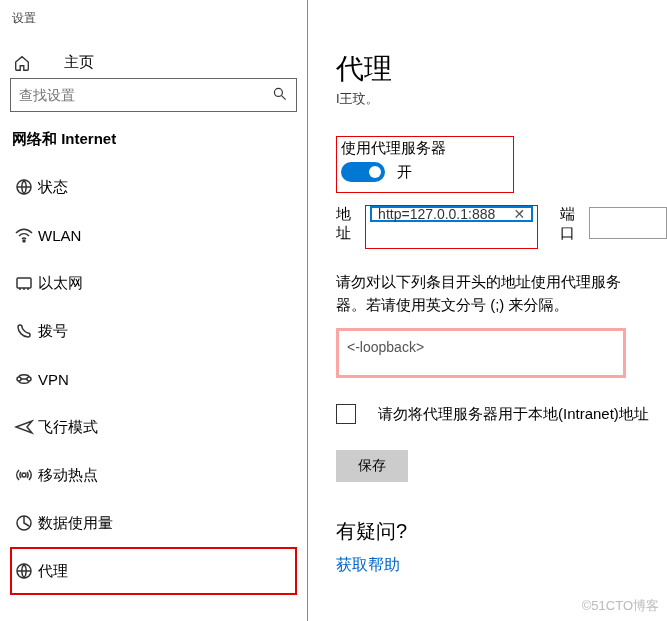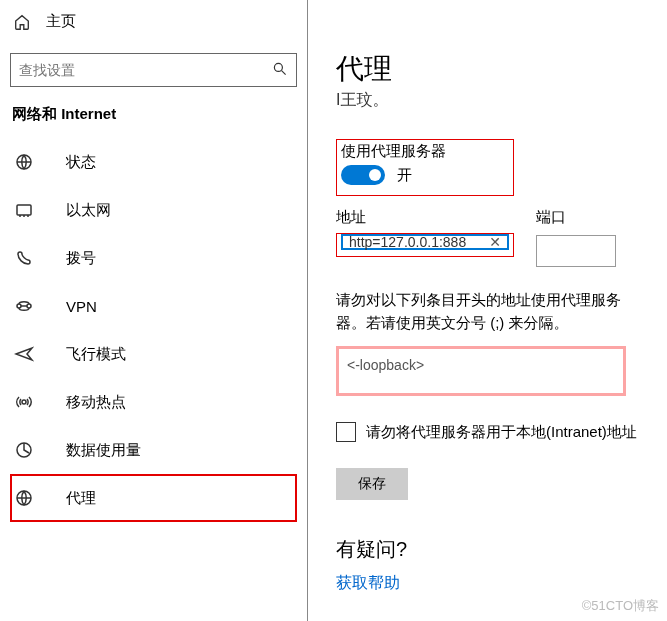--- a/index.html
+++ b/index.html
@@ -12,78 +12,79 @@
       height: 621px;
       overflow: hidden;
     }
     .layout { display: flex; height: 100%; }
     .sidebar {
       width: 308px;
       padding: 6px 10px 10px 10px;
       border-right: 1px solid #888;
     }
     .settings-label { font-size: 12px; color: #444; margin: 4px 0 20px 2px; }
-    .home-row { display: flex; align-items: center; gap: 14px; padding: 6px 2px; margin-bottom: 16px; font-size: 15px; }
+    .home-row { display: flex; align-items: center; gap: 32px; padding: 6px 2px; font-size: 15px; }
     .icon-box { width: 20px; display:flex; align-items:center; justify-content:center; }
     .search-box {
       display: flex; align-items: center; justify-content: space-between;
       border: 1px solid #666; height: 34px; padding: 0 8px;
       margin-bottom: 18px;
       gap: 31px;
     }
     .search-input { border:none; outline:none; font-size:14px; color:#555; width: 200px; background:transparent; }
     .section-header { font-weight: 700; font-size: 15px; margin: 6px 0 14px 2px; }
     .nav-item {
-      display: flex; align-items: center; gap: 32px;
+      display: flex; align-items: center; gap: 4px;
       padding: 14px 4px; font-size: 15px;
     }
     .nav-item.selected { outline: 2px solid #e30000; outline-offset: -2px; }
     .main {
       flex: 1; padding: 50px 0 0 28px; position: relative;
     }
     .page-title { font-size: 28px; font-weight: 400; margin-bottom: 2px; }
-    .page-subtitle { font-size: 16px; color: #333; margin-bottom: 28px; }
+    .page-subtitle { font-size: 13px; color: #333; margin-bottom: 28px; }
     .red-box { border: 1px solid #e30000; }
     .proxy-section { width: 178px; padding: 2px 6px 10px 4px; margin-bottom: 12px; }
     .proxy-section-label { font-size: 15px; margin-bottom: 4px; }
     .toggle-row { display: flex; align-items: center; gap: 12px; }
     .toggle {
       width: 44px; height: 20px; border-radius: 10px; background: #0078d4;
       position: relative;
     }
     .toggle-knob { width: 12px; height: 12px; background: #fff; border-radius: 50%; position: absolute; right: 4px; top: 4px; }
     .toggle-text { font-size: 15px; }
     .field-row { display: flex; gap: 22px; margin-bottom: 6px; }
-    .field { display:flex; flex-direction:column; }
+    .field { display:flex; }
     .field-label { font-size: 15px; margin-bottom: 6px; }
     .addr-wrap { padding: 0 4px 6px 4px; width: 178px; }
     .addr-input {
       border: 2px solid #0078d4; height: 16px; padding: 0 6px;
       display:flex; align-items:center; justify-content:space-between;
       font-size: 14px; color:#333;
     }
     .addr-text { font-family: inherit; }
     .clear-x { color:#555; font-size: 14px; }
     .port-input { border: 1px solid #999; height: 32px; width: 80px; margin-top:2px;}
     .note-text { font-size: 15px; margin: 22px 0 12px 0; line-height: 1.5; width: 310px;}
     .bypass-box { border: 3px solid #fca5a5; width: 290px; height: 50px; padding: 8px; color:#555; }
-    .checkbox-row { display:flex; align-items:center; gap: 10px; margin: 26px 0; font-size: 15px; }
+    .checkbox-row { display:flex; align-items:center; gap: 22px; margin: 26px 0; font-size: 15px; }
     .checkbox { width: 20px; height: 20px; border: 1px solid #333; }
     .save-btn { background: #ccc; border: none; width: 72px; height: 32px; font-size: 14px; color:#000;}
     .help-section { margin-top: 36px; }
     .help-title { font-size: 20px; margin-bottom: 10px; }
     .help-link { color: #0066cc; font-size: 16px; }
     .watermark { position:absolute; right:8px; bottom:6px; color:#bbb; font-size:13px; }
     svg { stroke: #333; stroke-width: 1.5; fill: none; }
   </style>
 </head>
 <body>
 
 <div class="layout">
   <div class="sidebar">
+    <div class="settings-label">设置</div>
     <div class="home-row">
       <span class="icon-box">
         <svg width="18" height="18" viewBox="0 0 20 20">
             <path d="M3 9l7-6 7 6v8a1 1 0 0 1-1 1h-4v-5H8v5H4a1 1 0 0 1-1-1z"></path>
           </svg>
       </span>
       <span>主页</span>
     </div>
     <div class="search-box">
       <input class="search-input" placeholder="查找设置" style="">
@@ -97,20 +98,29 @@
     <div class="section-header">网络和 Internet</div>
 
     <div class="nav-item">
       <span class="icon-box">
           <svg width="20" height="20" viewBox="0 0 20 20">
             <circle cx="10" cy="10" r="7"></circle>
             <path d="M3 10h14M10 3c3 4 3 10 0 14M10 3c-3 4-3 10 0 14"></path>
           </svg>
         </span>
       <span>状态</span>
+    </div>
+    <div class="nav-item">
+      <span class="icon-box">
+          <svg width="20" height="20" viewBox="0 0 20 20">
+            <path d="M2 8c5-5 11-5 16 0M5 11c3-3 7-3 10 0M8 14c1.3-1.3 2.7-1.3 4 0"></path>
+            <circle cx="10" cy="16" r="1" fill="#333"></circle>
+          </svg>
+        </span>
+      <span>WLAN</span>
     </div>
     <div class="nav-item">
       <span class="icon-box">
           <svg width="20" height="20" viewBox="0 0 20 20">
             <rect x="3" y="5" width="14" height="10" rx="1"></rect>
             <path d="M6 15v2M10 15v2M14 15v2"></path>
           </svg>
         </span>
       <span>以太网</span>
     </div>

